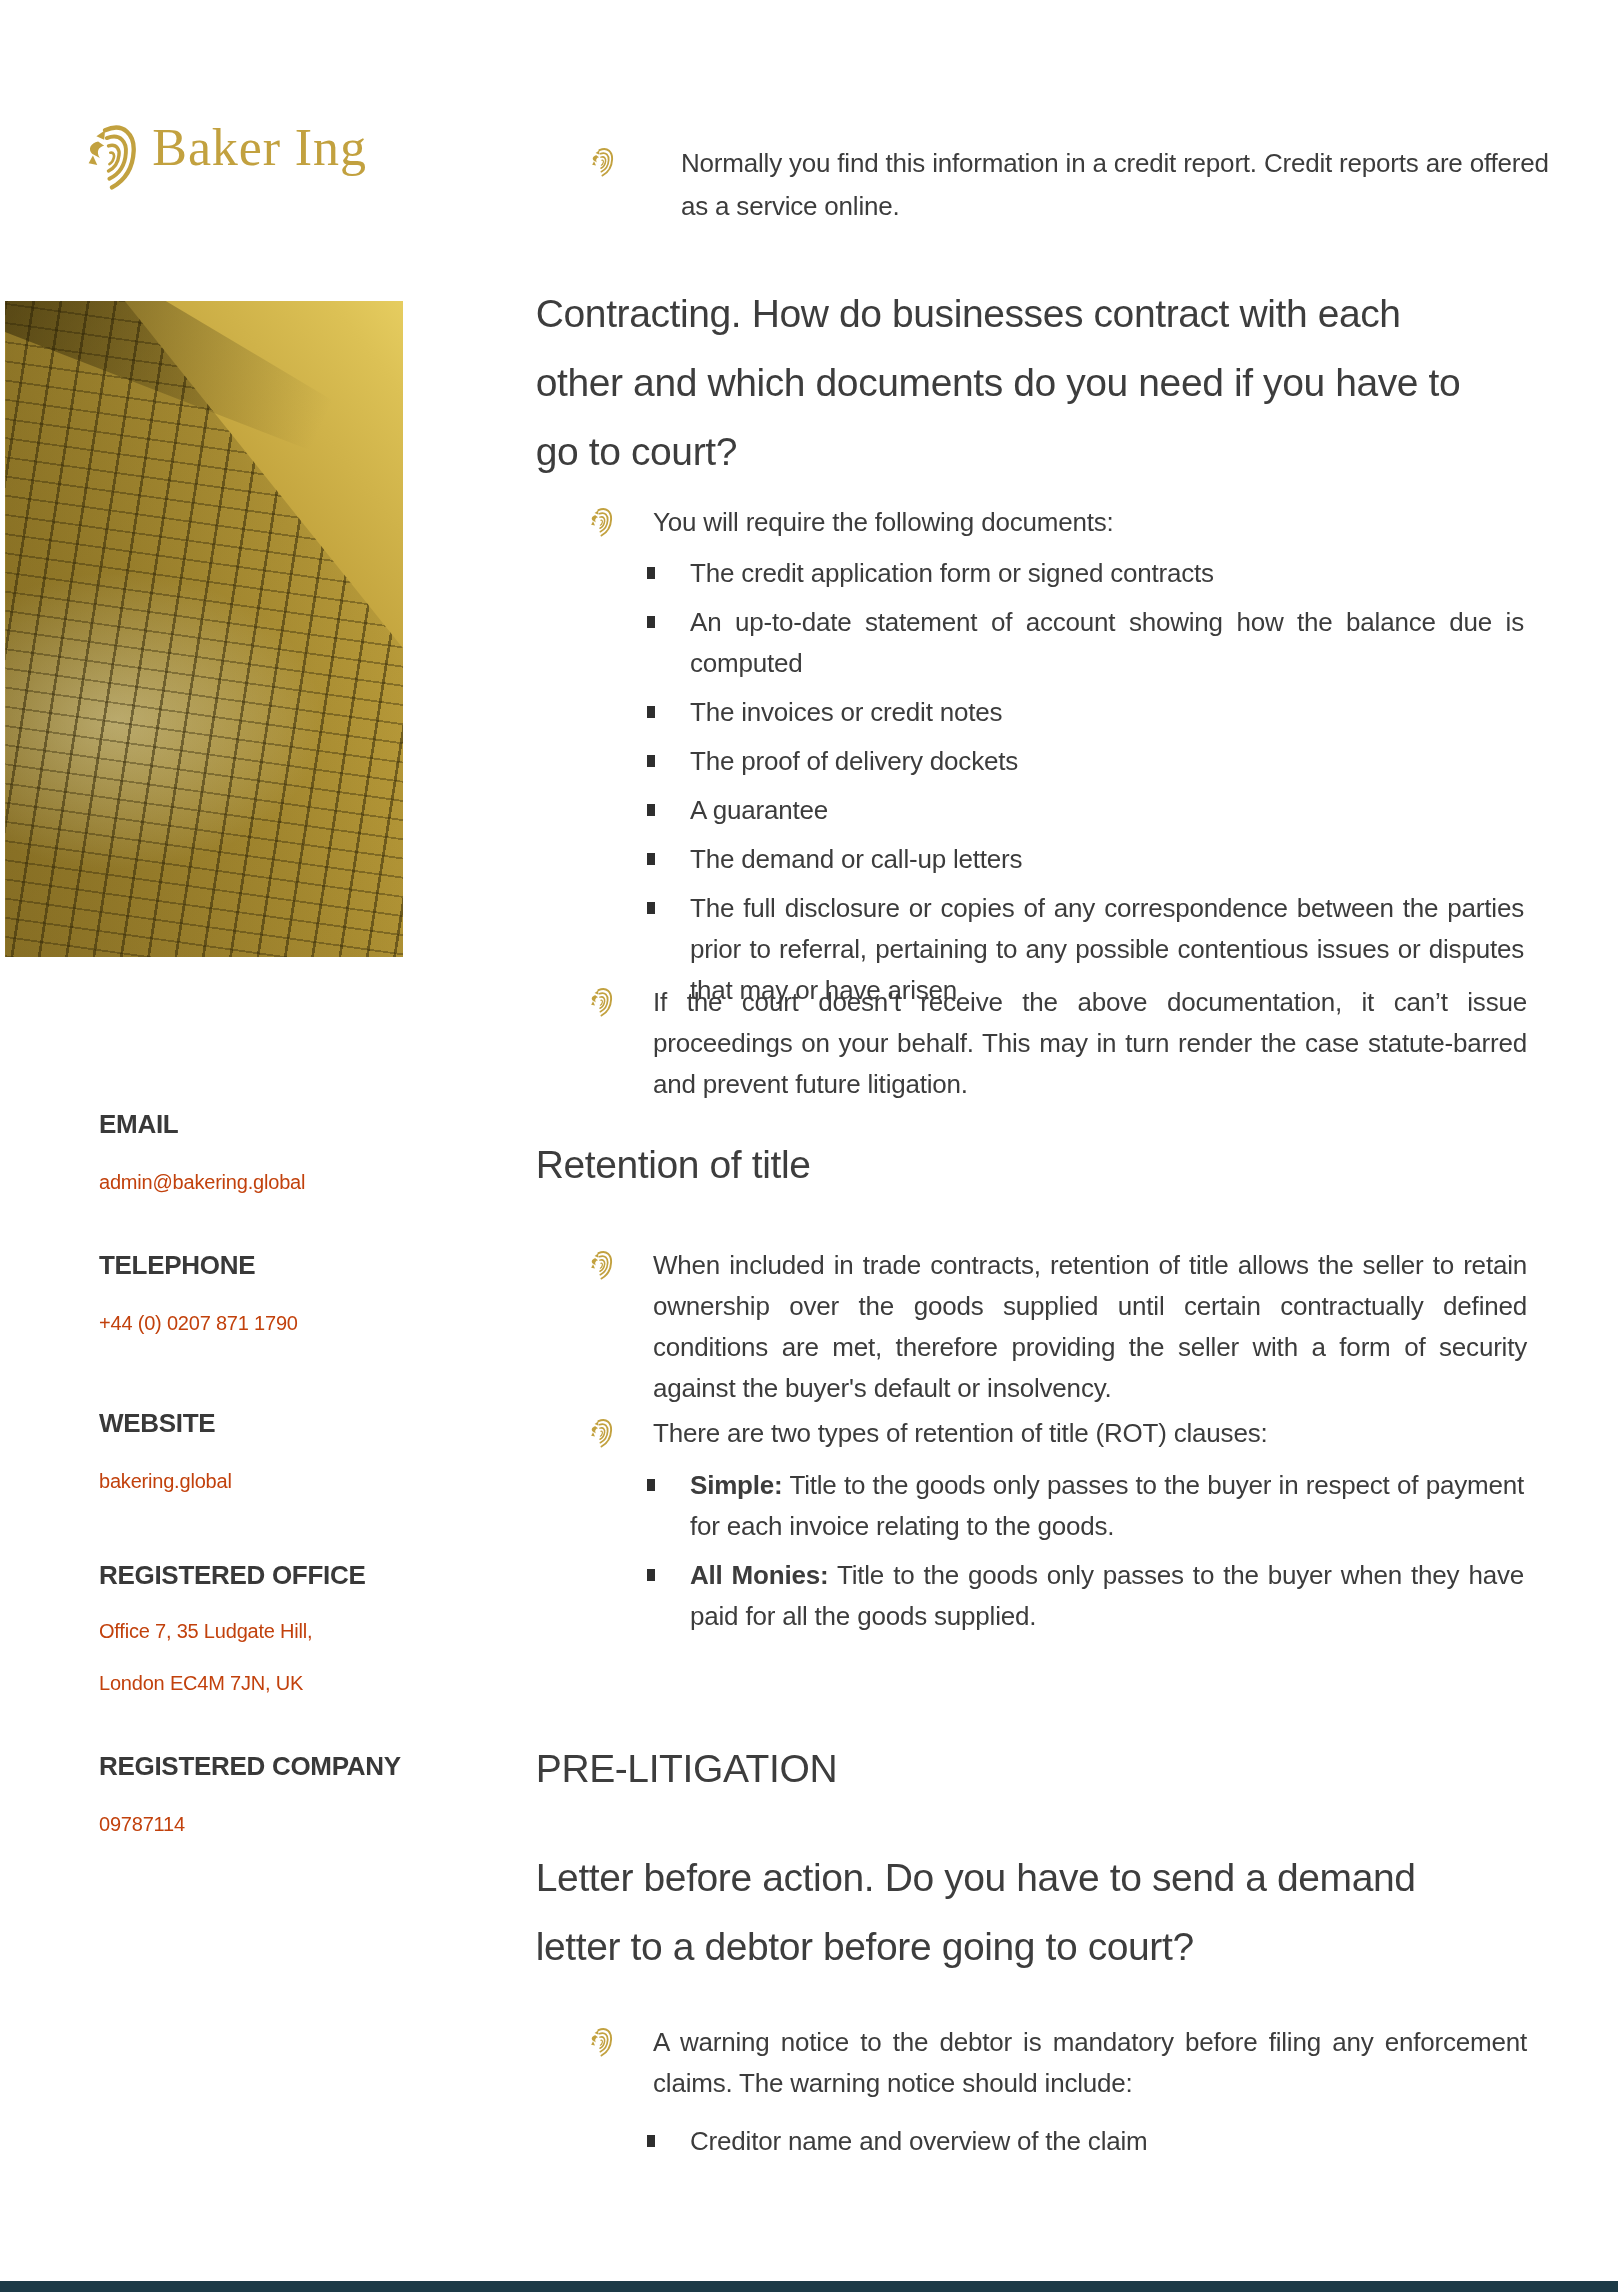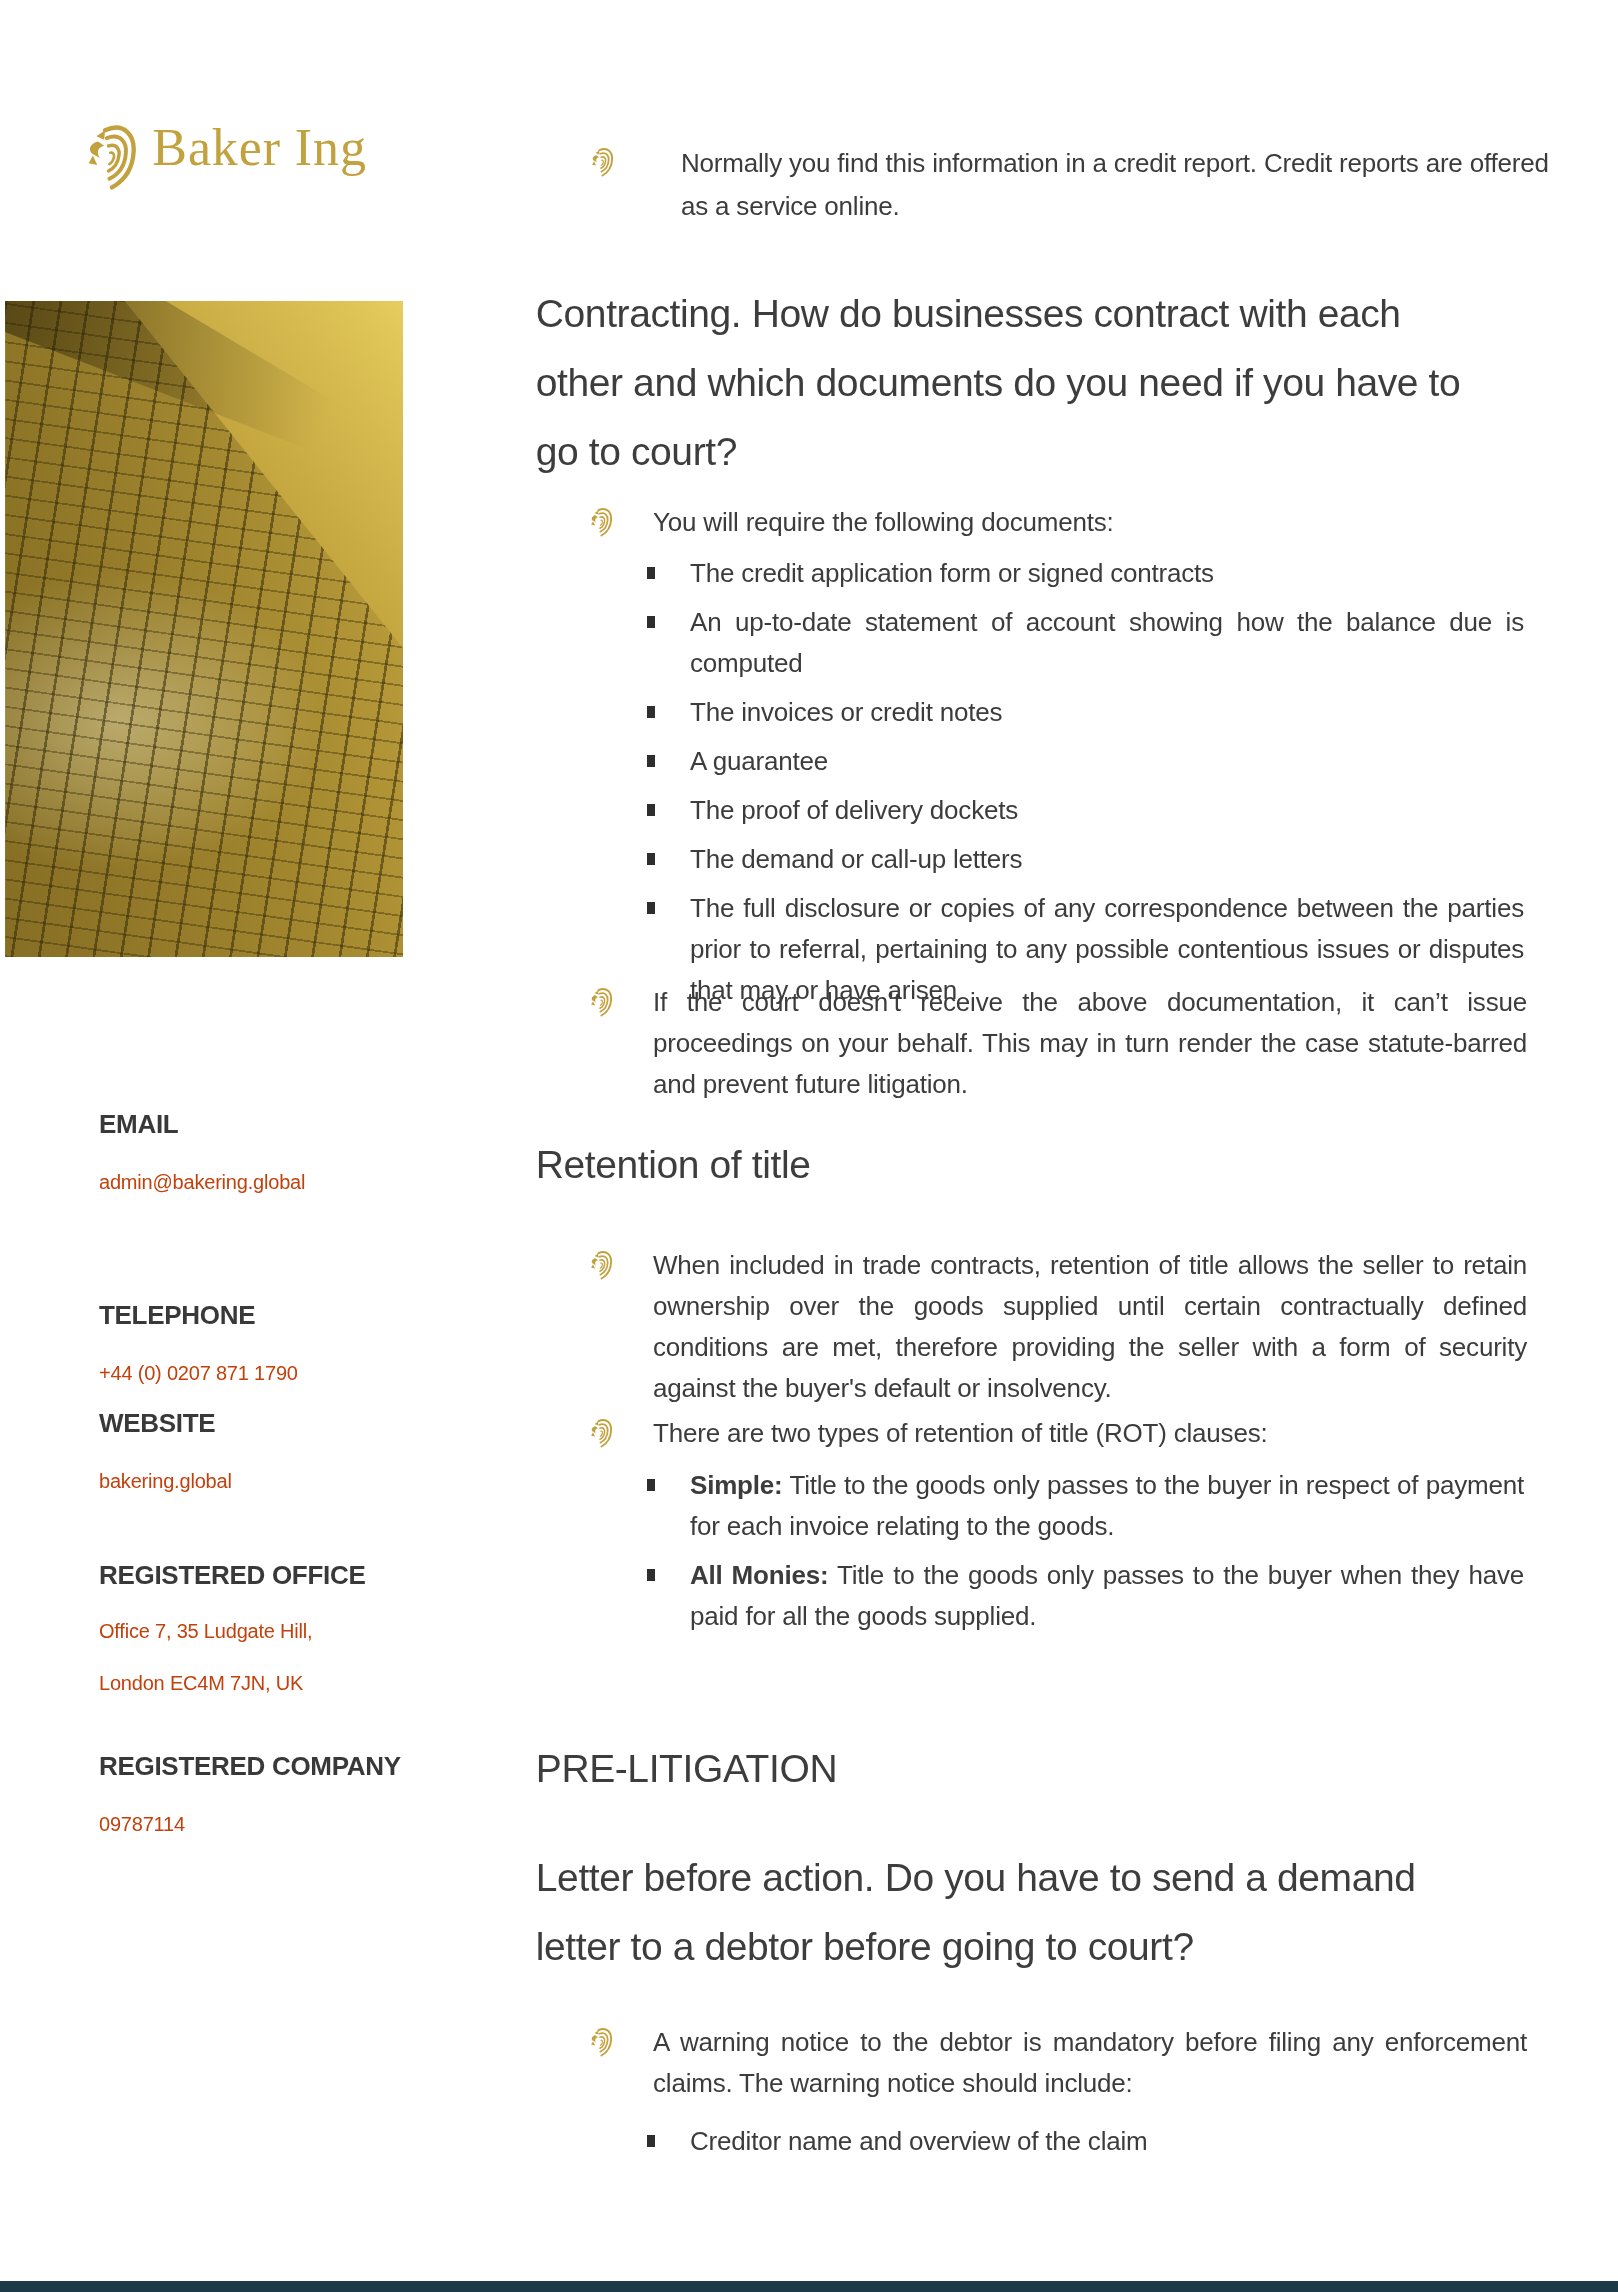--- a/index.html
+++ b/index.html
@@ -97,21 +97,21 @@
     <p class="txt" style="margin:0 0 0 27px;width:887px;font-size:26px;line-height:43px;">Normally you find this information in a credit report. Credit reports are offered as a service online.</p>
   </div>
 
   <div class="photo"></div>
 
   <aside>
     <div class="side-block" style="top:1109px">
       <div class="lbl">EMAIL</div>
       <div class="val">admin@bakering.global</div>
     </div>
-    <div class="side-block" style="top:1300px">
+    <div class="side-block" style="top:1250px">
       <div class="lbl">TELEPHONE</div>
       <div class="val">+44 (0) 0207 871 1790</div>
     </div>
     <div class="side-block" style="top:1408px">
       <div class="lbl">WEBSITE</div>
       <div class="val">bakering.global</div>
     </div>
     <div class="side-block" style="top:1560px">
       <div class="lbl">REGISTERED OFFICE</div>
       <div class="val" style="margin-top:19.7px">Office 7, 35 Ludgate Hill,</div>
@@ -131,22 +131,22 @@
       <svg class="lion-bullet" viewBox="0 0 26 35" width="23" height="31">
           <use href="#lion"></use>
         </svg>
       <p class="txt">You will require the following documents:</p>
     </div>
 
     <ul class="sq" style="top:553px">
       <li>The credit application form or signed contracts</li>
       <li>An up-to-date statement of account showing how the balance due is computed</li>
       <li>The invoices or credit notes</li>
+      <li>The proof of delivery dockets</li>
       <li>A guarantee</li>
-      <li>The proof of delivery dockets</li>
       <li>The demand or call-up letters</li>
       <li>The full disclosure or copies of any correspondence between the parties prior to referral, pertaining to any possible contentious issues or disputes that may or have arisen</li>
     </ul>
 
     <div class="point" style="top:982px">
       <svg class="lion-bullet" viewBox="0 0 26 35" width="23" height="31">
           <use href="#lion"></use>
         </svg>
       <p class="txt">If the court doesn’t receive the above documentation, it can’t issue proceedings on your behalf. This may in turn render the case statute-barred and prevent future litigation.</p>
     </div>

